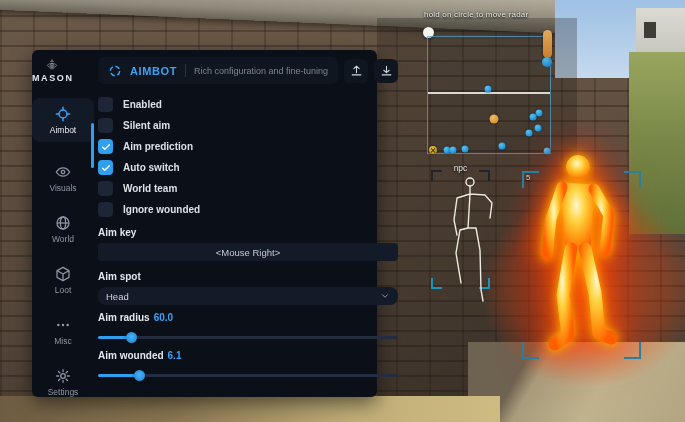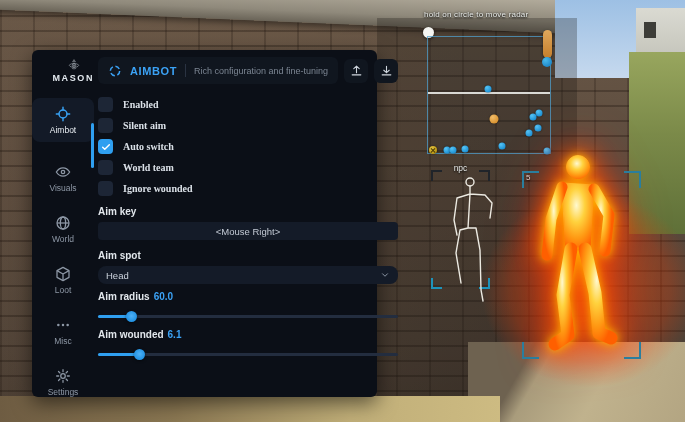--- a/index.html
+++ b/index.html
@@ -75,39 +75,39 @@
   .player-frame .c-tl { left:0; top:0; } .player-frame .c-tr { right:0; top:0; }
   .player-frame .c-bl { left:0; bottom:0; } .player-frame .c-br { right:0; bottom:0; }
   .esp-distance { position:absolute; left:526px; top:173px; font-size:8px; color:#dfe5e2; text-shadow:0 1px 2px #000; }
   .player-glow { position:absolute; left:535px; top:147px;
     filter:drop-shadow(0 0 5px #ffb400) drop-shadow(0 0 11px #ff6a00) drop-shadow(0 0 20px rgba(255,40,0,.85)); }
 
   
   .panel { position:absolute; left:32px; top:50px; width:345px; height:347px;
     background:#0b0f17; border-radius:6px; display:flex; box-shadow:0 6px 20px rgba(0,0,0,.55);
     color:#dde3ea; }
-  .sidebar { width:72px; position:relative; display:flex; flex-direction:column; align-items:flex-end; padding-top:9px; }
+  .sidebar { width:72px; position:relative; display:flex; flex-direction:column; align-items:flex-start; padding-top:9px; }
   .brand-logo { color:#ccd4dc; }
   .brand-name { font-size:9px; font-weight:bold; letter-spacing:1.6px; color:#e3e9ef; margin-top:3px; }
   .side-item { display:flex; flex-direction:column; align-items:center; gap:3px; margin-top:22px;
     color:#8d97a5; cursor:pointer; width:62px; }
   .side-item .s-label { font-size:8.5px; }
   .side-item.active { background:#131a27; border-radius:8px; padding:8px 0 7px; margin-top:15px; color:#e8edf2; }
   .side-item.active svg { color:#38a1f3; }
   .active-bar { position:absolute; right:0px; top:73px; width:3px; height:45px; background:#2f9ff0; border-radius:2px; }
 
   .content { flex:1; padding:7px 5px 0 4px; }
   .c-header { display:flex; align-items:center; gap:6px; }
   .title-bar { flex:1; height:27px; background:#10161f; border-radius:6px; display:flex; align-items:center; padding:0 10px; gap:8px; }
   .title-text { font-size:11px; font-weight:bold; letter-spacing:.6px; color:#3ba2f5; }
   .title-sep { width:1px; height:13px; background:#2a3342; }
   .subtitle { font-size:9px; color:#7b8592; white-space:nowrap; }
   .hbtn { width:24px; height:24px; background:#10161f; border-radius:6px; display:flex; align-items:center; justify-content:center; color:#cfd6de; cursor:pointer; }
 
-  .toggles { margin-top:13px;font-family:Liberation Serif, serif; }
+  .toggles { margin-top:13px; }
   .t-row { display:flex; align-items:center; height:15px; margin-bottom:6px; }
   .cb { width:15px; height:15px; border-radius:4px; background:#1d2636; display:flex; align-items:center; justify-content:center; cursor:pointer; }
   .cb svg { visibility:hidden; }
   .cb.checked { background:#2f9ff0; }
   .cb.checked svg { visibility:visible; }
   .t-label { font-size:10px; font-weight:600; color:#dbe1e8; margin-left:10px; }
 
   .sec-label { font-size:10px; font-weight:700; color:#e2e7ec; margin-top:10px; }
   .keybind { margin-top:5px; height:18px; background:#141b28; border-radius:4px;
     display:flex; align-items:center; justify-content:center; font-size:9.5px; color:#c3cad5; cursor:pointer; }
@@ -299,20 +299,28 @@
             </svg>
         </span>
         <span class="t-label">Silent aim</span>
       </div>
       <div class="t-row">
         <span class="cb checked">
           <svg width="10" height="10" viewBox="0 0 24 24" fill="none" stroke="#fff" stroke-width="3.4" stroke-linecap="round" stroke-linejoin="round">
               <path d="M4 12.5l5 5L20 6.5"></path>
             </svg>
         </span>
+        <span class="t-label">Aim prediction</span>
+      </div>
+      <div class="t-row">
+        <span class="cb checked">
+          <svg width="10" height="10" viewBox="0 0 24 24" fill="none" stroke="#fff" stroke-width="3.4" stroke-linecap="round" stroke-linejoin="round">
+              <path d="M4 12.5l5 5L20 6.5"></path>
+            </svg>
+        </span>
         <span class="t-label">Auto switch</span>
       </div>
       <div class="t-row">
         <span class="cb">
           <svg width="10" height="10" viewBox="0 0 24 24" fill="none" stroke="#fff" stroke-width="3.4" stroke-linecap="round" stroke-linejoin="round">
               <path d="M4 12.5l5 5L20 6.5"></path>
             </svg>
         </span>
         <span class="t-label">World team</span>
       </div>

